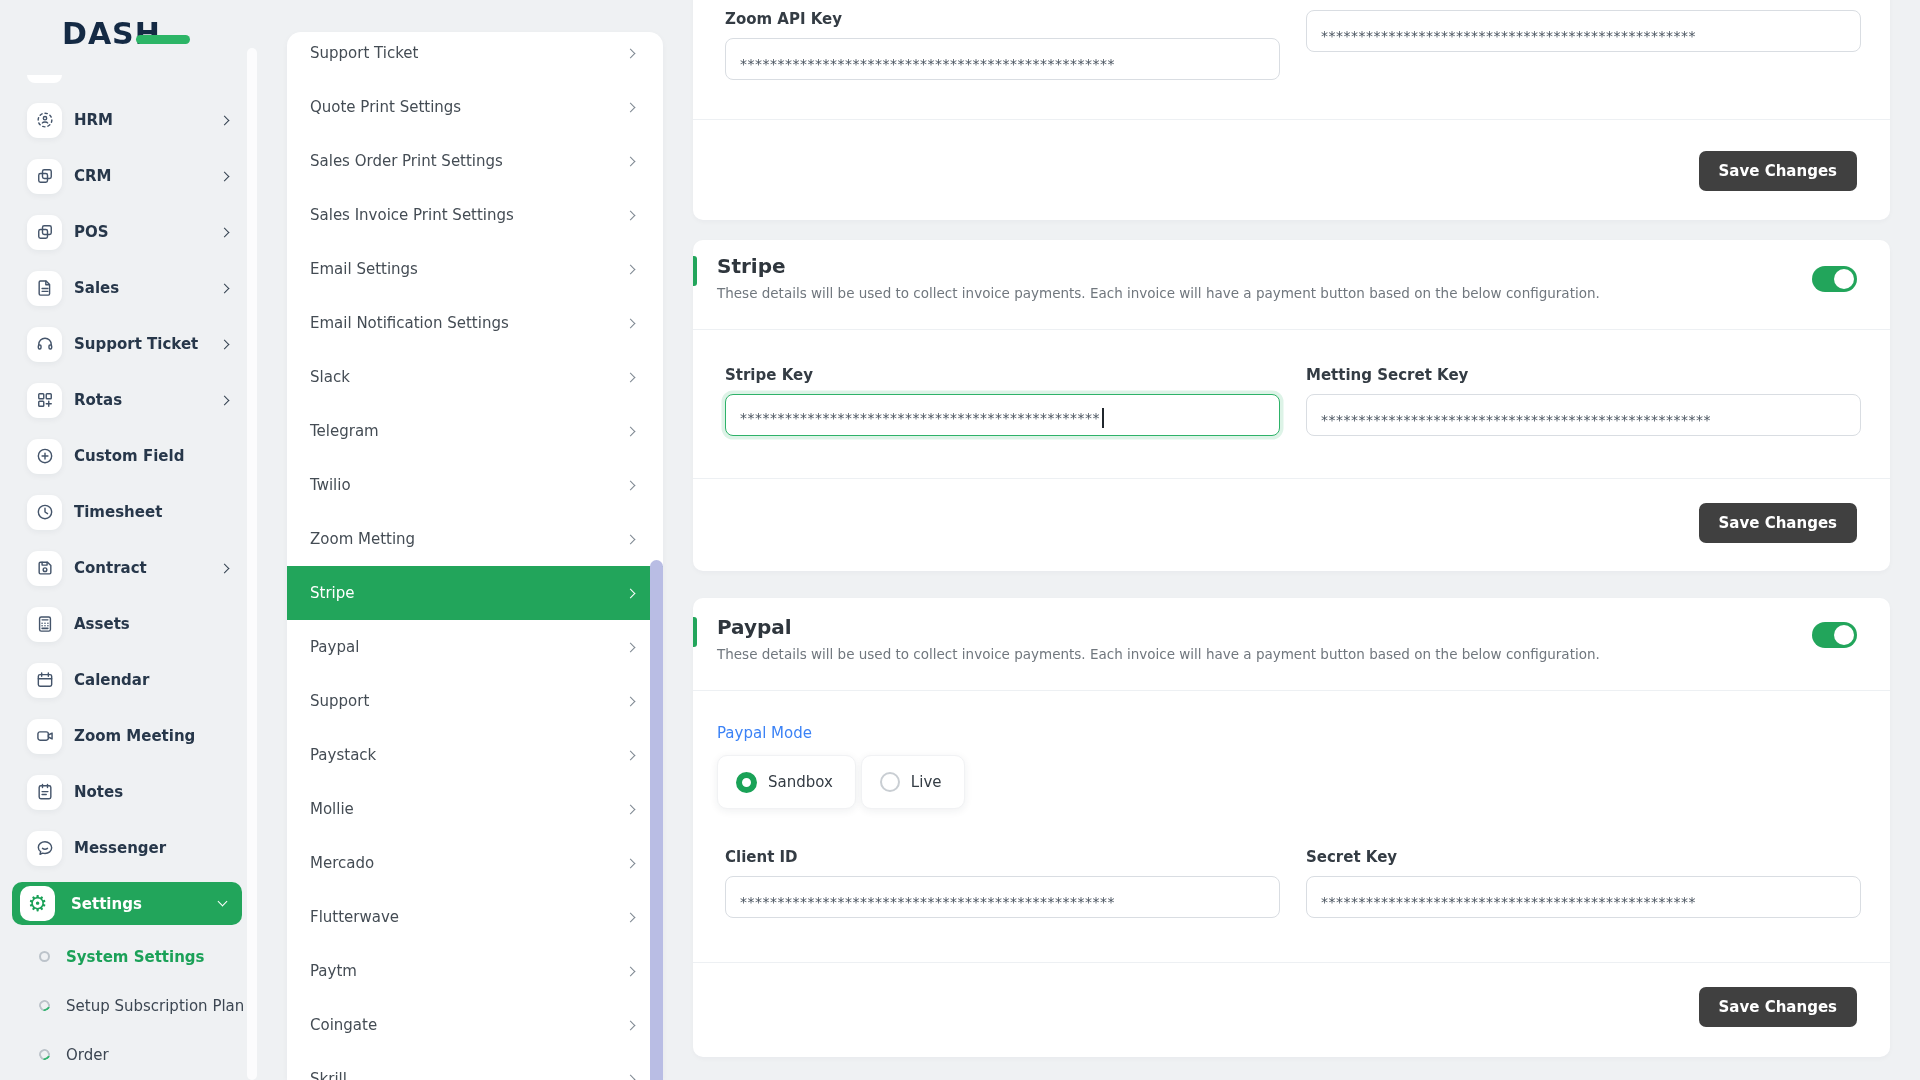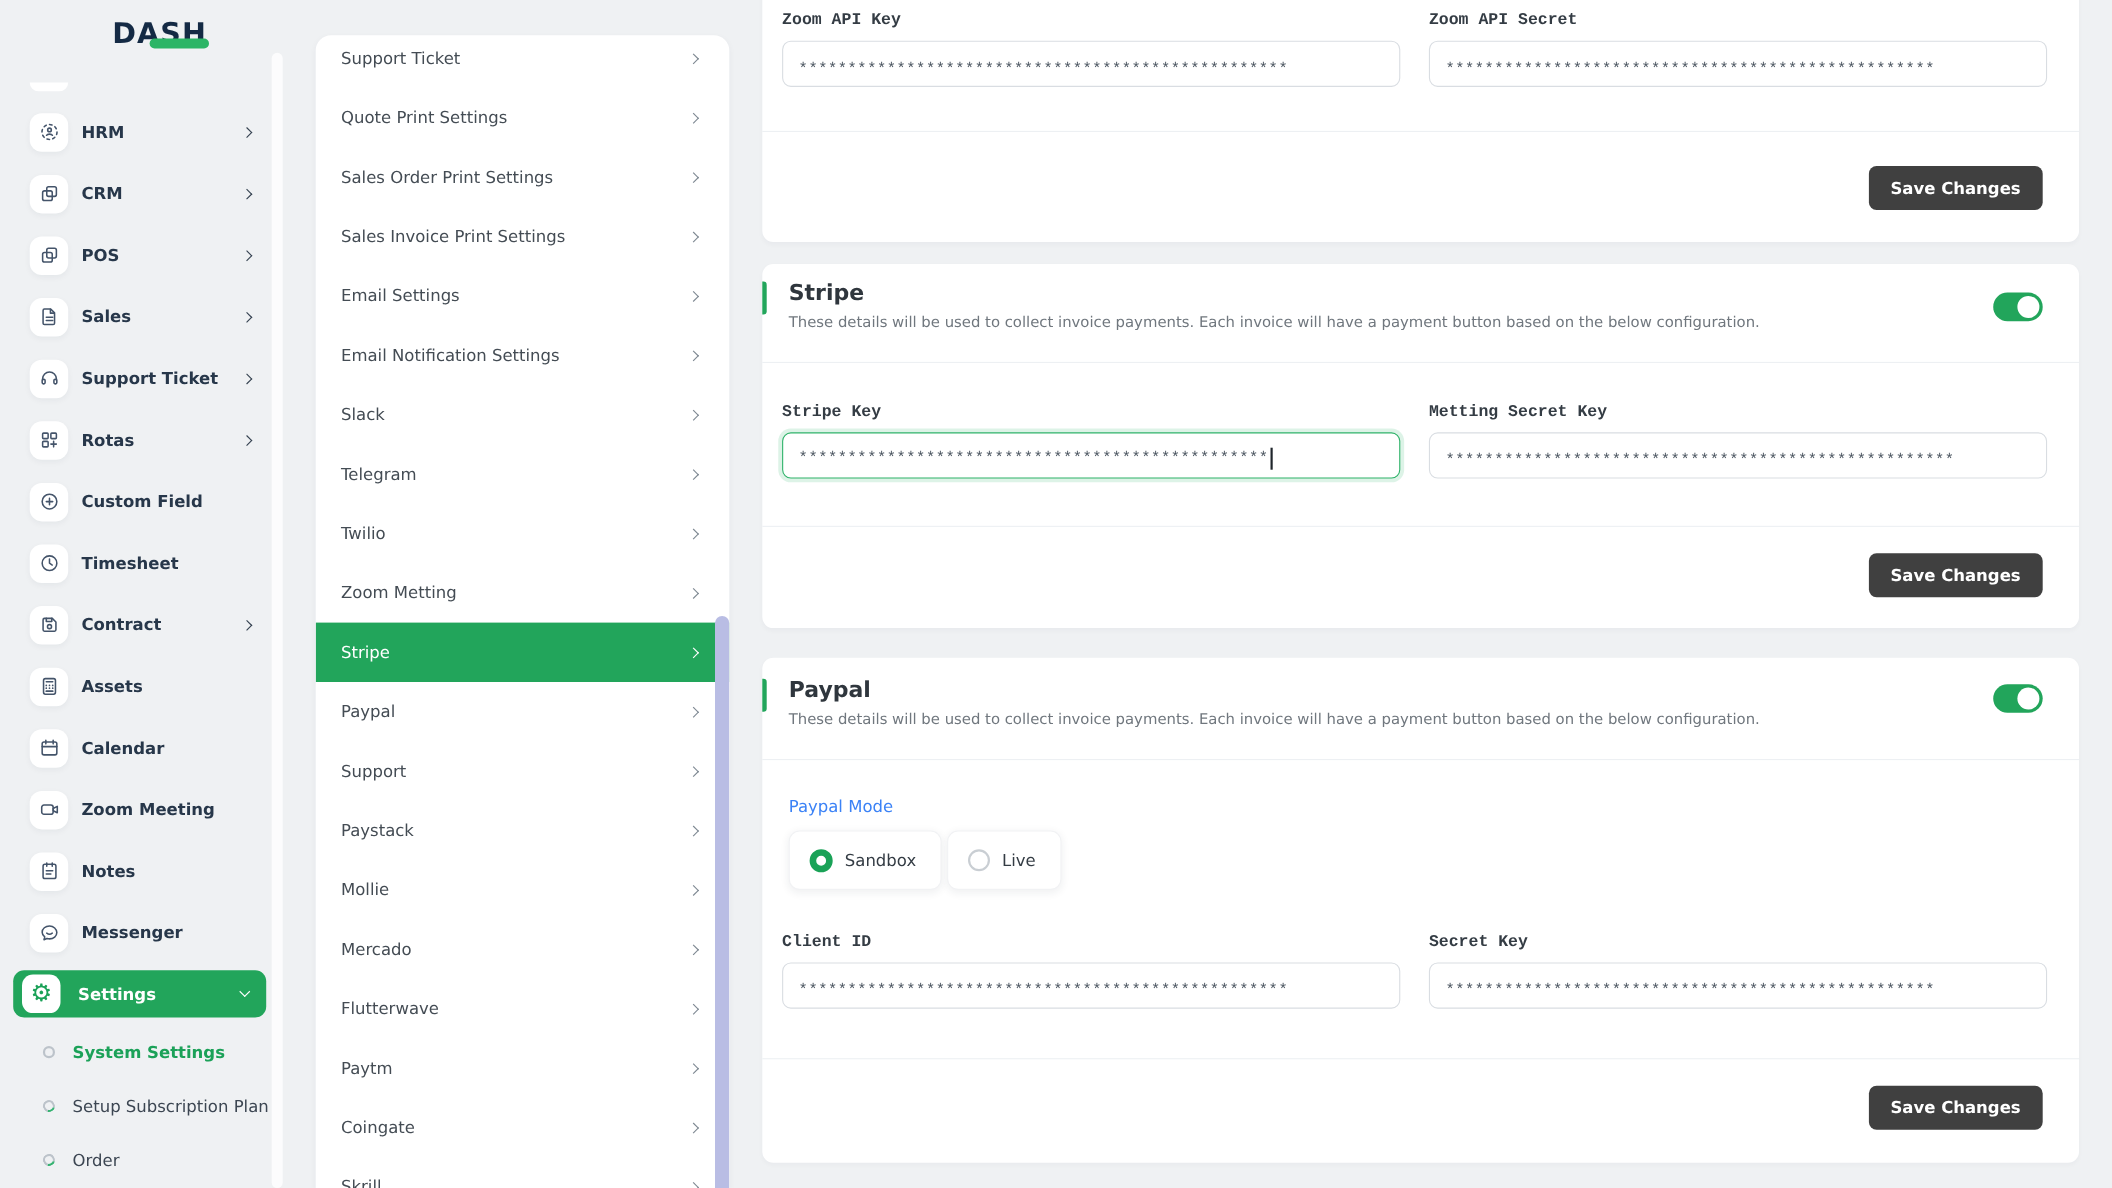--- a/index.html
+++ b/index.html
@@ -3,22 +3,22 @@
 <meta charset="utf-8">
 <style>
   * { box-sizing: border-box; margin: 0; padding: 0; }
   body { margin: 0; background: #eff1f3; }
   .page { position: relative; width: 1920px; height: 1080px; overflow: hidden;
           font-family: "DejaVu Sans", "Liberation Sans", sans-serif; background: #eff1f3; }
 
   
   .sidebar { position: absolute; left: 0; top: 0; width: 254px; height: 1080px; }
   .logo { position: absolute; left: 0; top: 0; width: 254px; height: 70px; }
-  .logo-text { position: absolute; left: 62px; top: 16px; font-size: 26px; font-weight: 800;
-               letter-spacing: 1px; color: #142a44; margin-left: 40px; }
+  .logo-text { position: absolute; left: 62px; top: 16px; font-size: 30px; font-weight: 800;
+               letter-spacing: 1px; color: #142a44; }
   .logo-bar { position: absolute; left: 136px; top: 35px; width: 54px; height: 9px;
               border-radius: 5px; background: #2cb566; }
   .scroll-track { position: absolute; right: -3px; top: 48px; bottom: 0; width: 10px;
                   background: rgba(255,255,255,.8); border-radius: 5px; }
   .partial-box { position: absolute; left: 27px; top: 75px; width: 35px; height: 8px;
                  background: #fff; border-radius: 0 0 10px 10px; }
   .nav { position: absolute; top: 92px; left: 0; right: 0; }
   .nav-item { display: flex; align-items: center; height: 56px; padding: 0 26px 0 27px; cursor: pointer; }
   .icon-box { width: 35px; height: 35px; border-radius: 11px; background: #fff; flex: 0 0 35px;
               display: flex; align-items: center; justify-content: center;
@@ -54,22 +54,22 @@
                      background: #b9bde4; border-radius: 7px 7px 0 0; }
 
   
   .main { position: absolute; left: 693px; top: 0; width: 1197px; height: 1080px; }
   .card { position: absolute; left: 0; width: 1197px; background: #fff; border-radius: 10px;
           box-shadow: 0 2px 5px rgba(30,46,66,.03); }
   .card-zoom   { top: -36px; height: 256px; }
   .card-stripe { top: 240px; height: 331px; }
   .card-paypal { top: 598px; height: 459px; }
 
-  .fields { position: absolute; left: 18px; right: 29px; display: grid;
-            grid-template-columns: 1fr 1fr; gap: 26px; font-family: Liberation Mono, monospace; }
+  .fields { position: absolute; left: 32px; right: 29px; display: grid;
+            grid-template-columns: 1fr 1fr; gap: 26px; }
   .card-zoom .fields { top: 46px; }
   .card-stripe .fields { top: 126px; }
   .card-paypal .fields { top: 250px; }
   .field label { display: block; font-size: 15px; font-weight: 700; color: #343c44; margin-bottom: 10px; }
   .text-input { width: 100%; height: 42px; border: 1px solid #d9dde2; border-radius: 8px;
                 padding: 9px 14px 0 14px; font-size: 14px; letter-spacing: .5px; color: #4b5560;
                 background: #fff; font-family: inherit; outline: none; }
   .fake-input { display: flex; align-items: center; padding-top: 6px; }
   .fake-input.focused { border: 1.5px solid #2eb269; box-shadow: 0 0 0 3.5px rgba(46,178,105,.16); }
   .caret { display: inline-block; width: 1.5px; height: 20px; background: #20262c; margin-left: 2px; }
@@ -385,21 +385,20 @@
 
   <main class="main">
 
     <section class="card card-zoom">
       <div class="fields">
         <div class="field">
           <label>Zoom API Key</label>
           <input class="text-input" type="text" readonly="" value="**************************************************" style="">
         </div>
         <div class="field">
-          <label>Zoom API Secret</label>
           <input class="text-input" type="text" readonly="" value="**************************************************" style="">
         </div>
       </div>
       <div class="divider" style="top:155px"></div>
       <div class="card-footer" style="top:187px">
         <button class="save-btn">Save Changes</button>
       </div>
     </section>
 
     <section class="card card-stripe">

